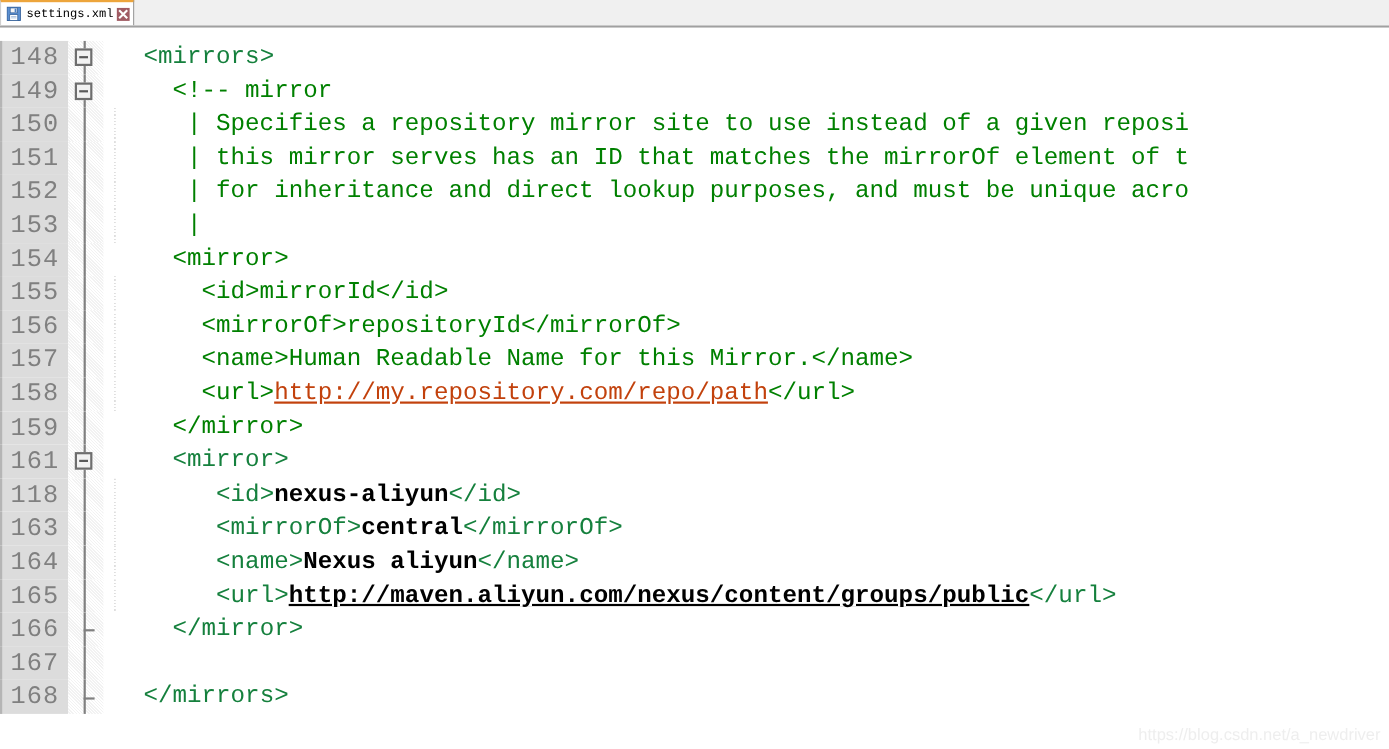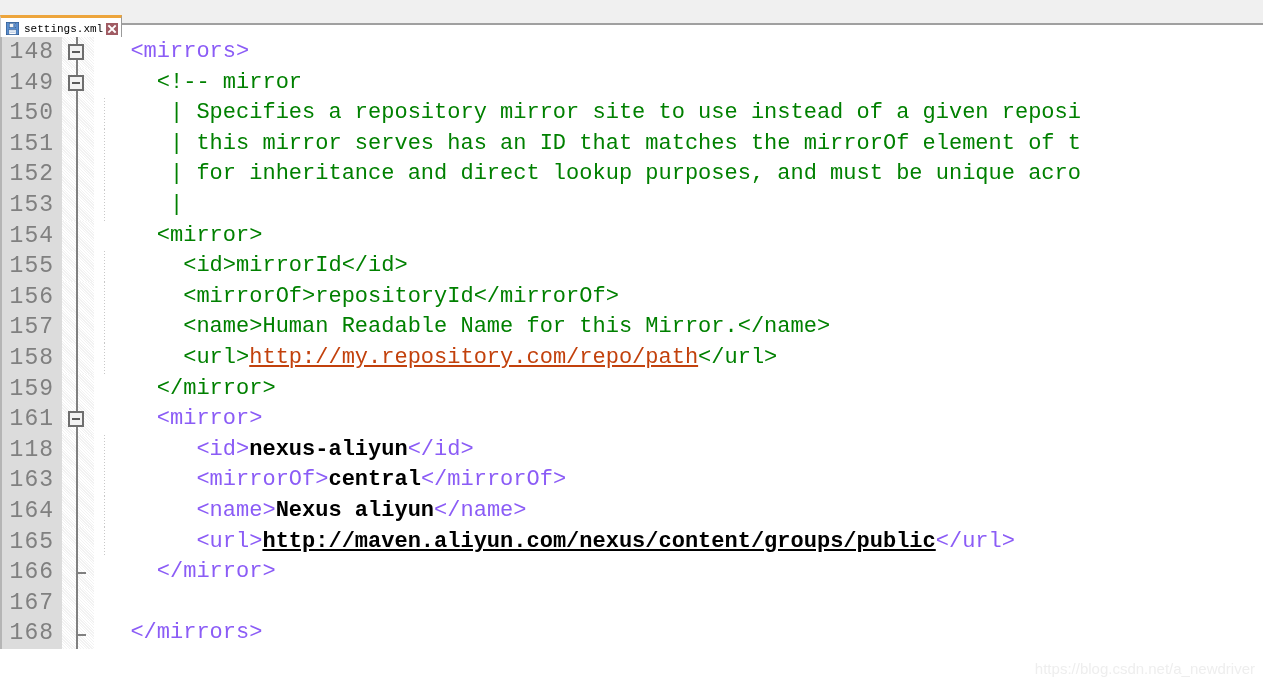--- a/index.html
+++ b/index.html
@@ -29,21 +29,21 @@
     height: 24px;
     display: flex;
     align-items: center;
     padding: 0 3px 0 5px;
     background: #ffffff;
     border-top: 3px solid #eda53c;
     border-right: 1px solid #9a9a9a;
     border-left: 1px solid #cfcfcf;
     box-sizing: border-box;
     position: relative;
-    top: 16px;
+    top: 0;
     cursor: default;
   }
   .tab-save-icon {
     width: 13px;
     height: 13px;
     margin-right: 5px;
     flex: none;
     display: block;
   }
   .tab-label {
@@ -178,21 +178,21 @@
     background: repeating-linear-gradient(
       to bottom,
       #c8c8c8 0px, #c8c8c8 1px,
       transparent 1px, transparent 3px
     );
   }
 
   
   .cmt  { color: #008000; text-align: right; }
   .cmt-u { color: #c2410c; text-decoration: underline; }
-  .tag  { color: #8b5cf6; }
+  .tag  { color: #15803d; }
   .val  { color: #000000; font-weight: bold; }
   .val-u { color: #000000; font-weight: bold; text-decoration: underline; }
 
   
   .watermark {
     position: absolute;
     right: 8px;
     bottom: 14px;
     font-family: "Liberation Sans", sans-serif;
     font-size: 15px;

